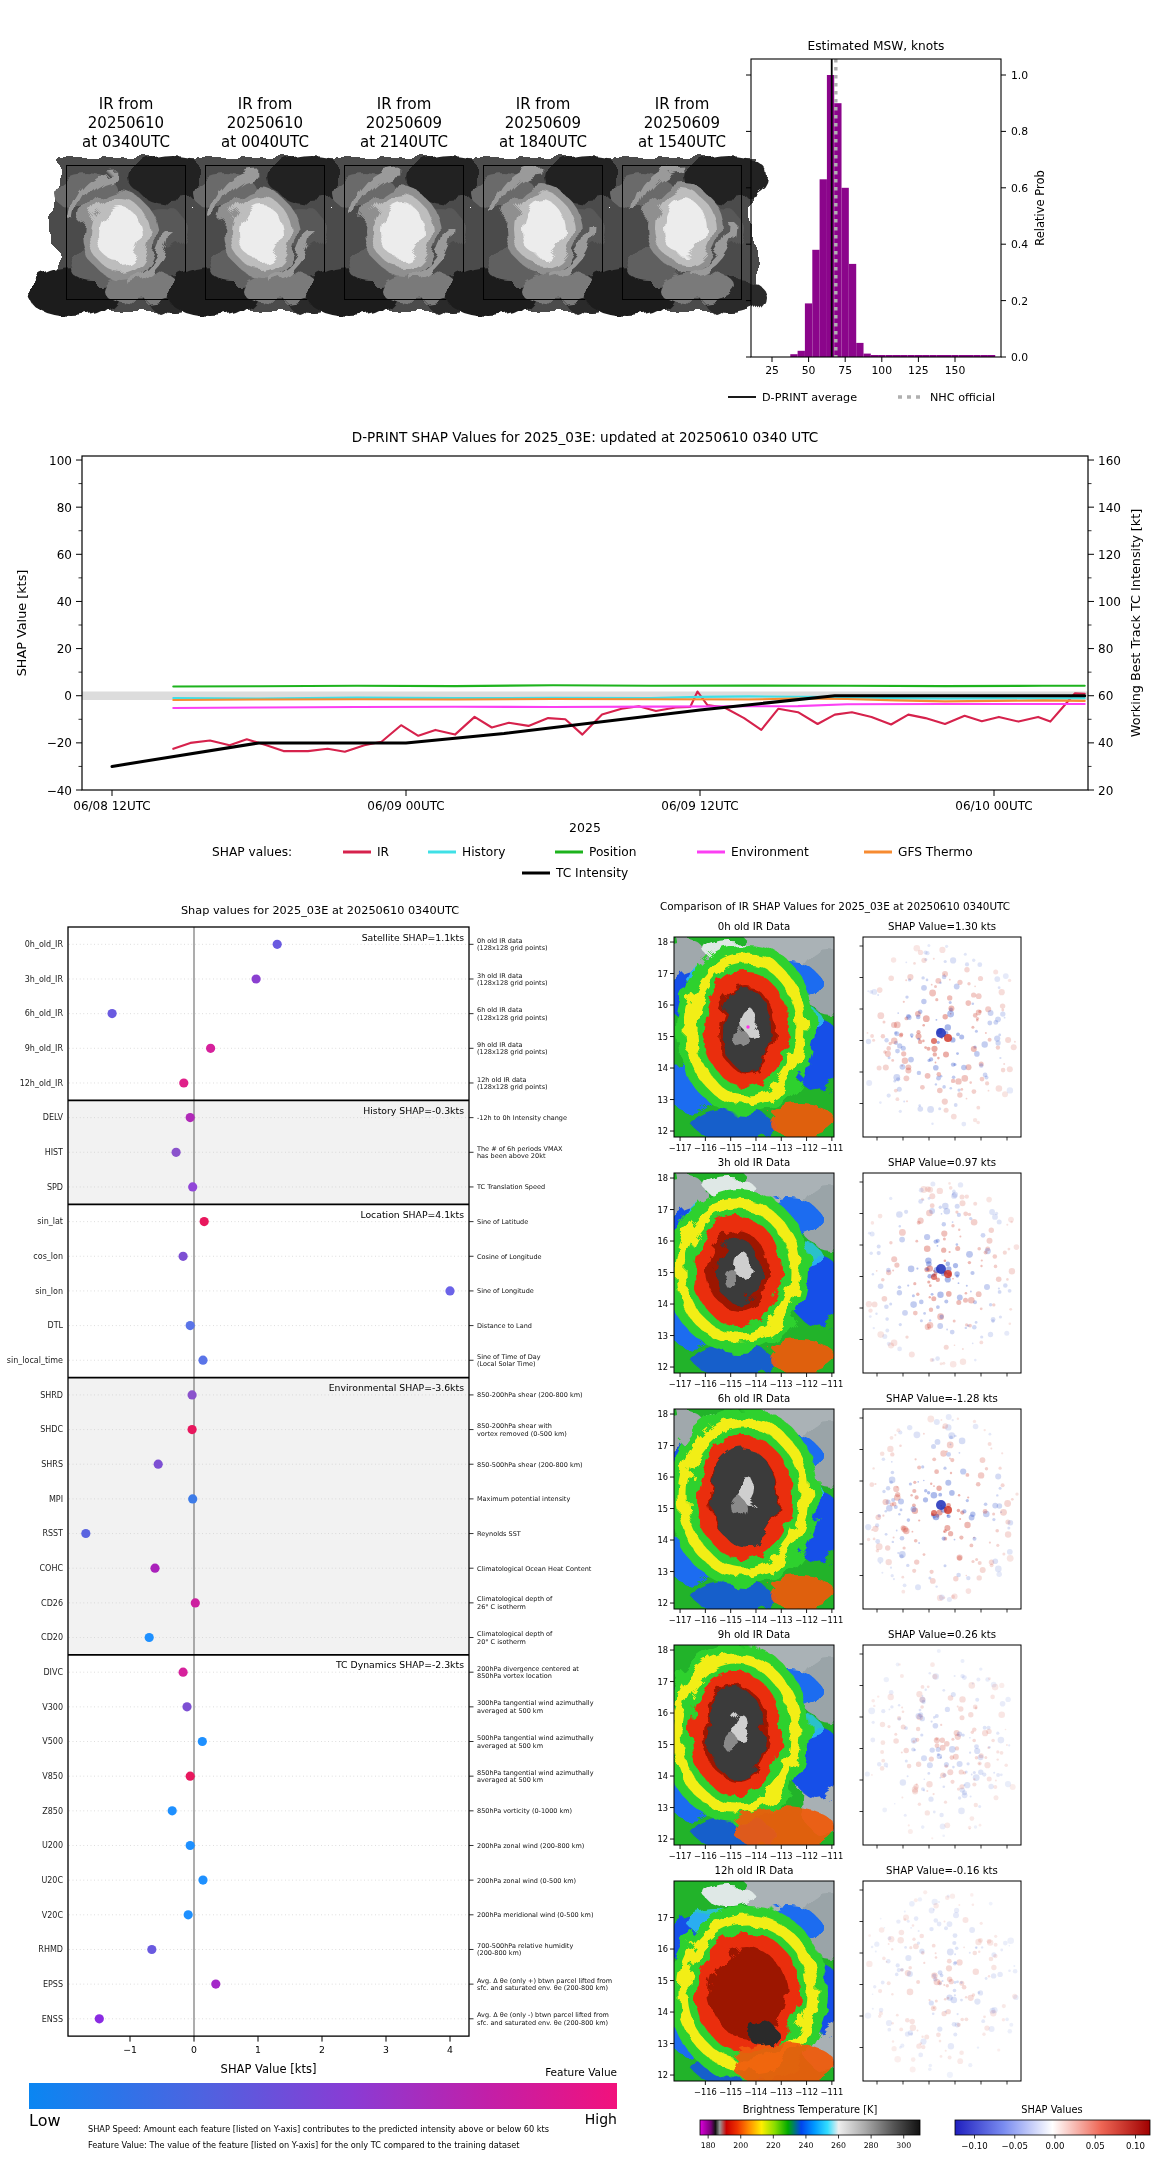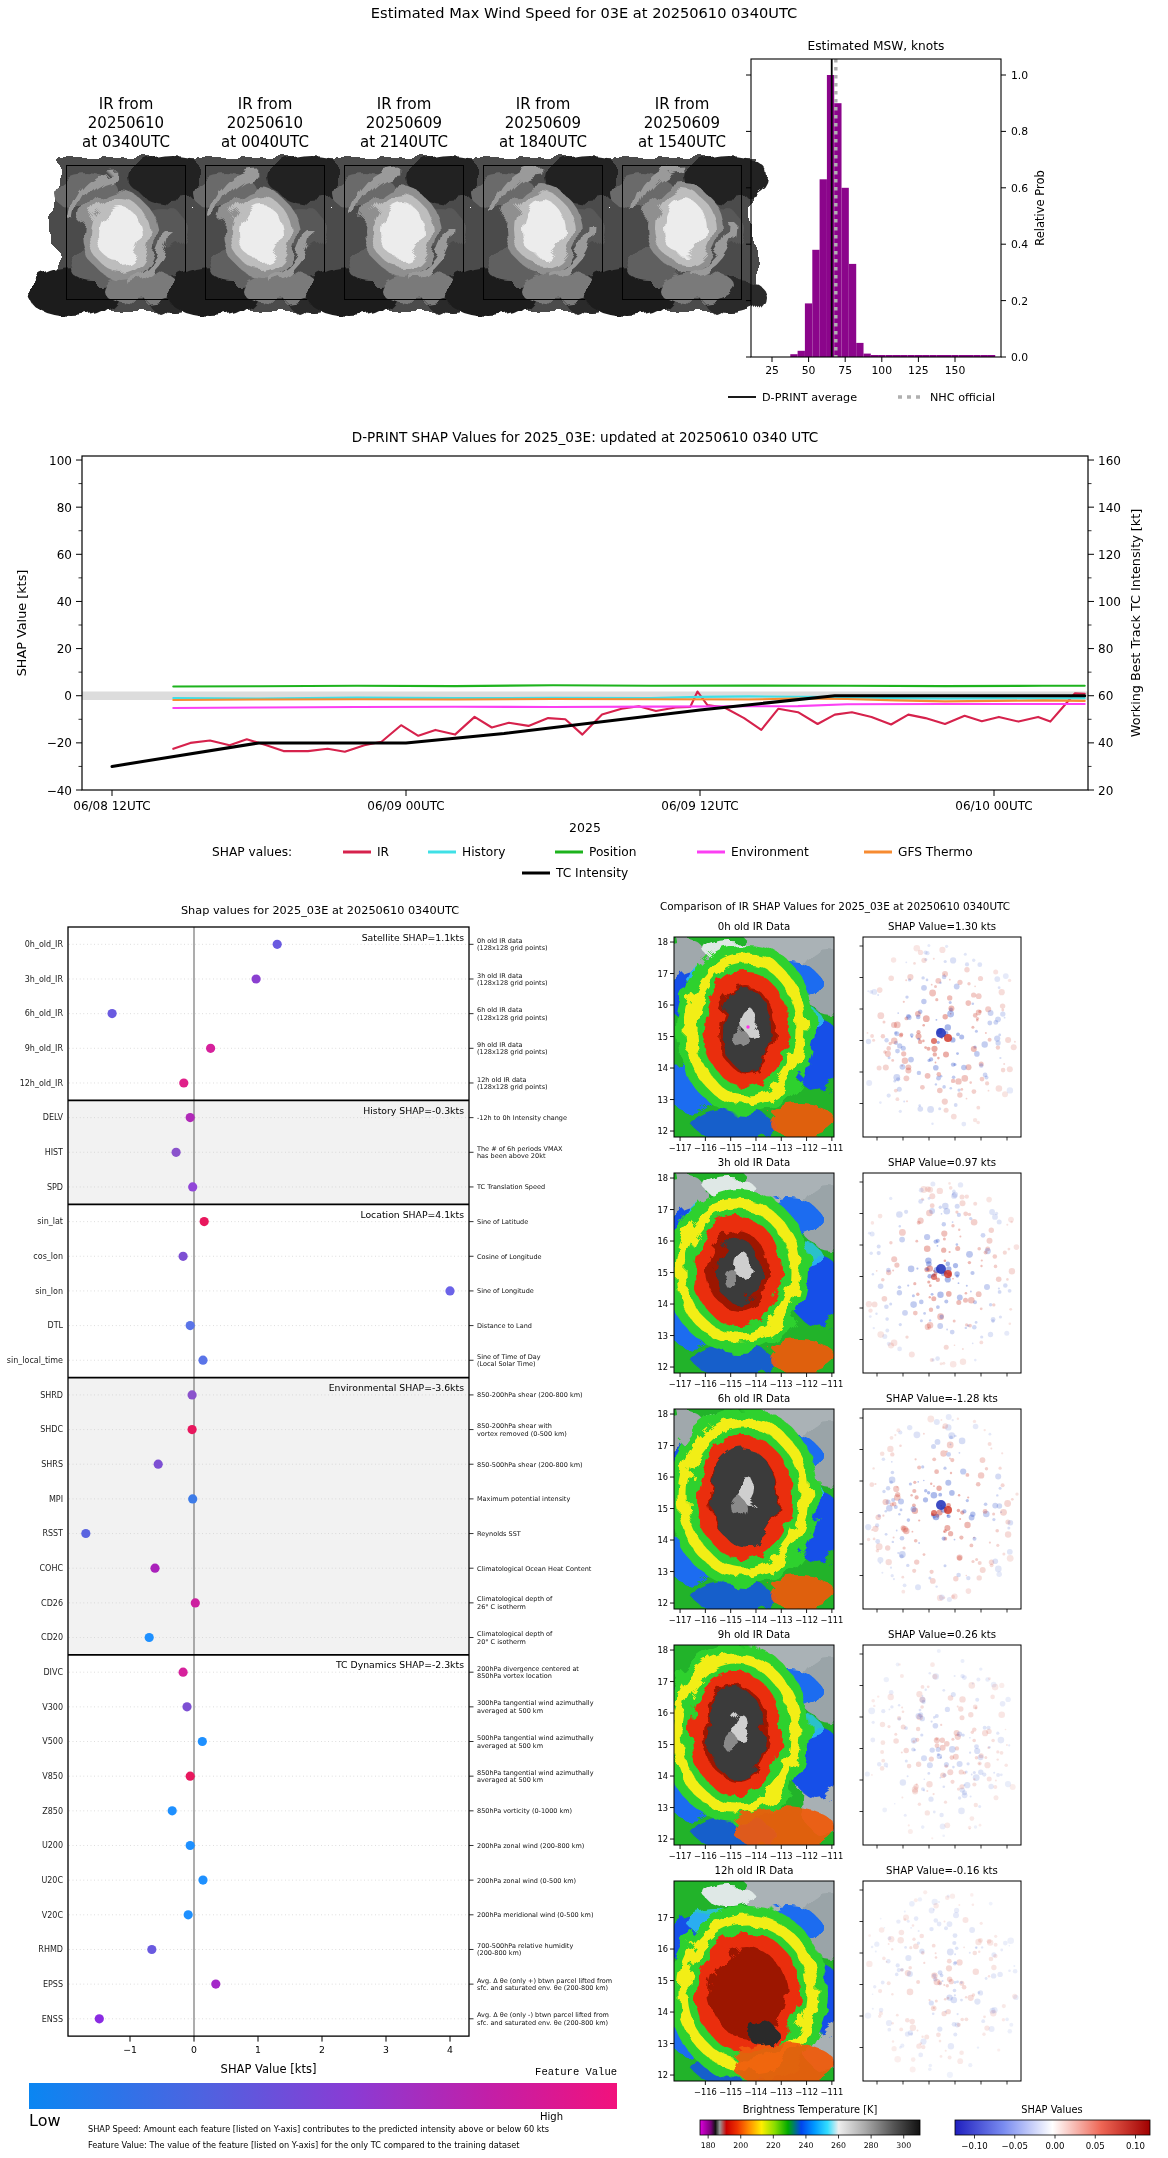--- a/index.html
+++ b/index.html
@@ -3,23 +3,23 @@
 <meta charset="utf-8">
 <style>
   html,body{margin:0;padding:0;background:#fff;}
   .page{position:relative;width:1168px;height:2158px;background:#fff;font-family:"DejaVu Sans",sans-serif;overflow:hidden;}
   .page *{box-sizing:border-box;}
   svg{position:absolute;overflow:visible;}
   svg text{font-family:"DejaVu Sans",sans-serif;}
   .fig-title{position:absolute;top:4px;left:0;width:1168px;text-align:center;font-size:14.6px;color:#000;}
   .cap{position:absolute;top:95px;width:140px;text-align:center;font-size:15px;line-height:19px;color:#000;}
   .fvbar{position:absolute;left:29px;top:2083px;width:588px;height:26px;background:linear-gradient(90deg,#0a86f2 0%,#4f62e0 30%,#8a3bd4 55%,#c21fa8 78%,#f2117c 100%);}
-  .fvtitle{position:absolute;left:450px;top:2066px;width:167px;text-align:right;font-size:10.5px;color:#000;font-family:Liberation Mono, monospace;}
+  .fvtitle{position:absolute;left:450px;top:2066px;width:167px;text-align:right;font-size:10.5px;color:#000;}
   .fvlow{position:absolute;left:29px;top:2111px;font-size:16px;color:#000;}
-  .fvhigh{position:absolute;left:540px;top:2111px;width:77px;font-size:10px;color:#000;}
+  .fvhigh{position:absolute;left:540px;top:2111px;width:77px;text-align:right;font-size:14px;color:#000;}
   .fnote{position:absolute;left:88px;font-size:8.2px;color:#000;white-space:nowrap;}
   .u{}
 </style>
 </head>
 <body>
 
 <div class="page">
 
   <svg id="shared-defs" width="0" height="0" aria-hidden="true">
     <defs>
@@ -27,21 +27,20 @@
         <feTurbulence type="fractalNoise" baseFrequency="0.055" numOctaves="3" seed="7" result="n"></feTurbulence>
         <feDisplacementMap in="SourceGraphic" in2="n" scale="17"></feDisplacementMap>
       </filter>
       <filter id="roughBig" x="-25%" y="-25%" width="150%" height="150%">
         <feTurbulence type="fractalNoise" baseFrequency="0.028" numOctaves="3" seed="3" result="n2"></feTurbulence>
         <feDisplacementMap in="SourceGraphic" in2="n2" scale="26"></feDisplacementMap>
       </filter>
     </defs>
   </svg>
 
-  <div class="fig-title">Estimated Max Wind Speed for 03E at 20250610 0340UTC</div>
 
   <div class="cap" style="left:56px">
     <div>IR from</div>
     <div>20250610</div>
     <div>at 0340UTC</div>
   </div>
   <div class="cap" style="left:195px">
     <div>IR from</div>
     <div>20250610</div>
     <div>at 0040UTC</div>

